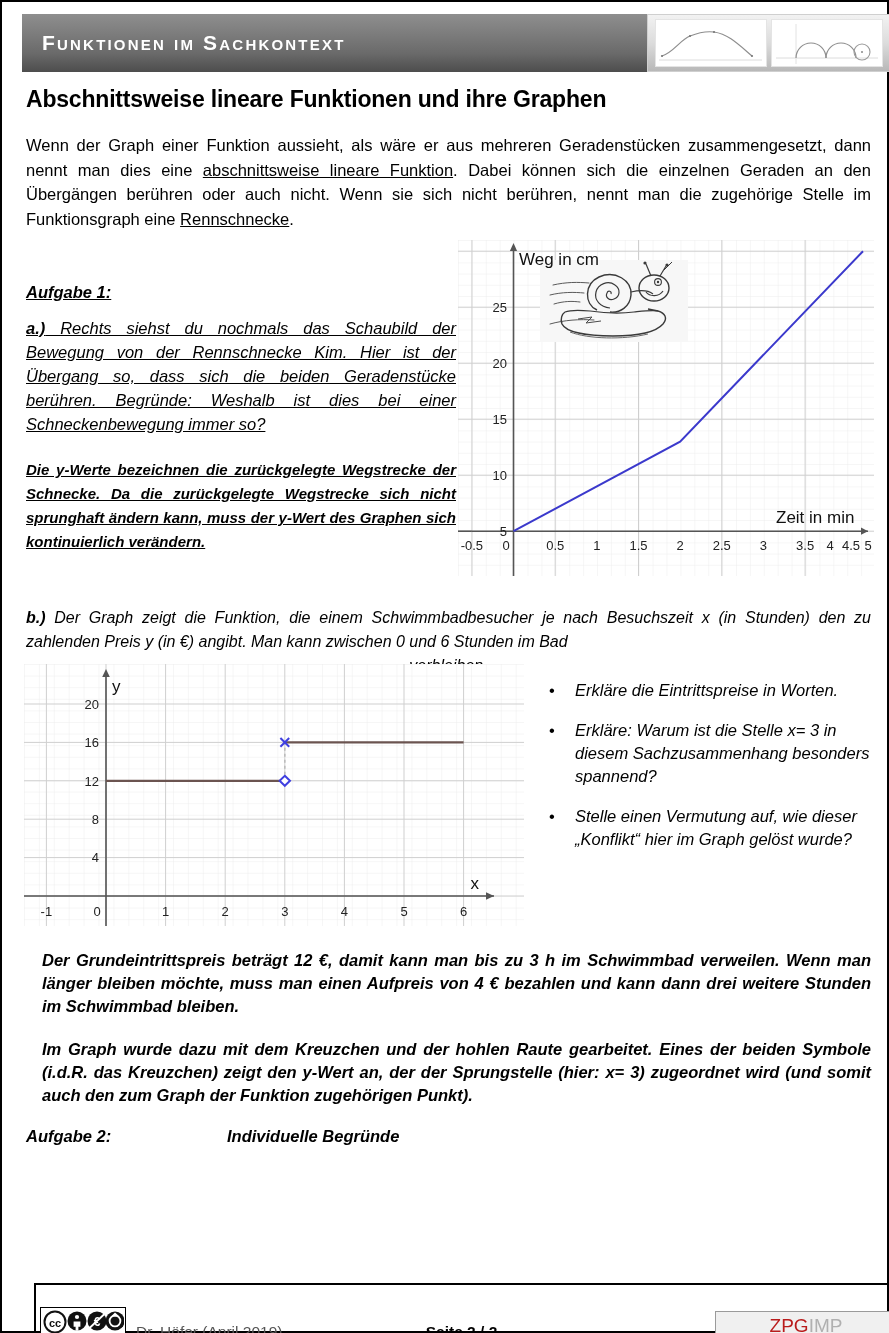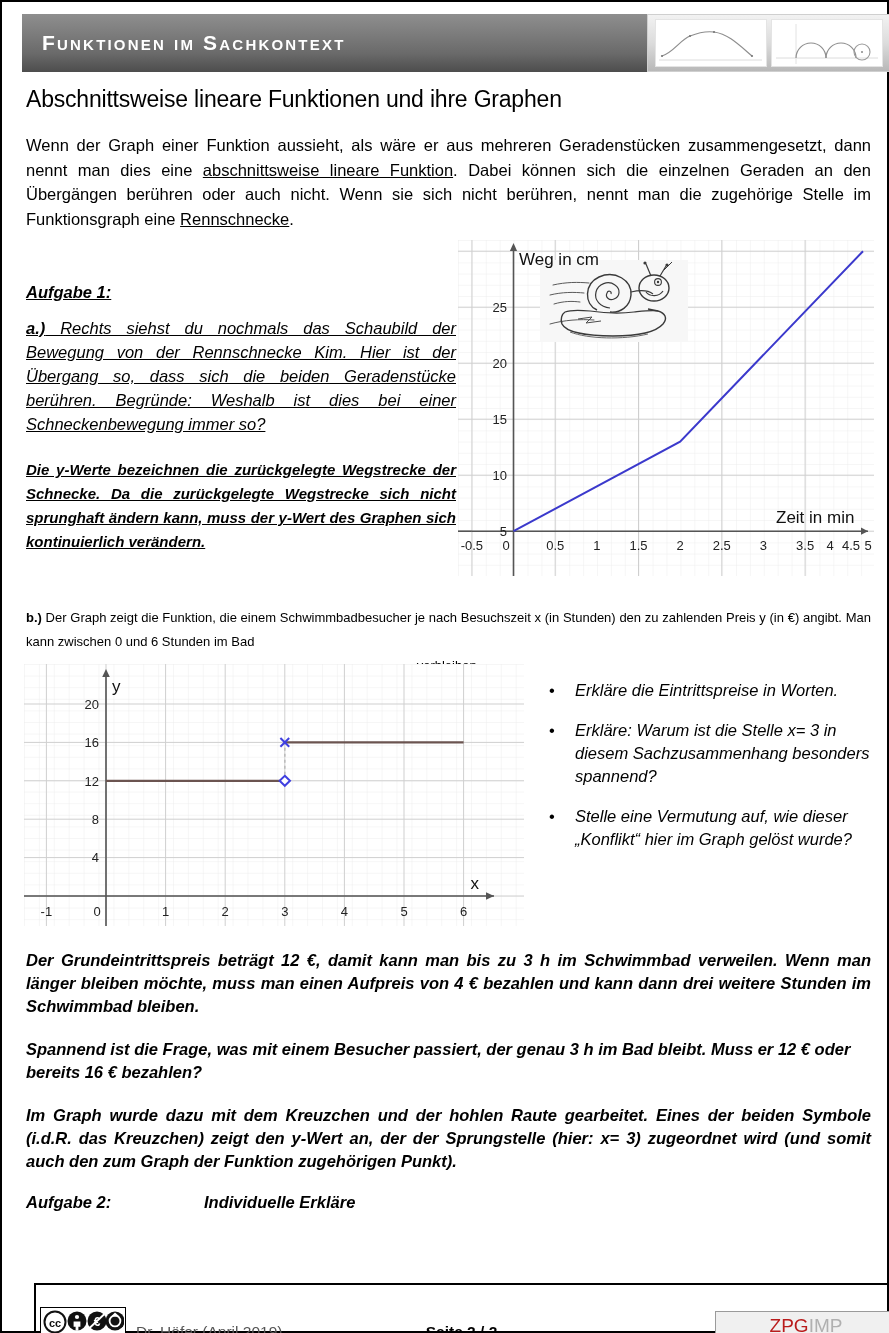--- a/index.html
+++ b/index.html
@@ -72,21 +72,21 @@
     border: 1px solid #e4e4e4;
     box-sizing: border-box;
   }
 
   
   .doc-title {
     position: absolute;
     left: 24px; top: 84px;
     width: 840px;
     font-size: 23px;
-    font-weight: normal;
+    font-weight: bold;
     letter-spacing: -0.2px;
   }
   .intro {
     position: absolute;
     left: 24px; top: 131px;
     width: 845px;
     font-size: 16.5px;
     line-height: 24.5px;
     text-align: justify;
   }
@@ -117,21 +117,22 @@
     font-style: italic;
     font-weight: bold;
     line-height: 24px;
     text-align: justify;
   }
 
   .task-b {
     position: absolute;
     left: 24px; top: 604px;
     width: 845px;
-    font-size: 13px;
+    font-size: 16px;
+    font-style: italic;
     line-height: 24px;
     text-align: justify;
   }
   .task-b .lead { font-weight: bold; }
   .task-b .lastline { display:block; text-align: center; }
 
   .bullets {
     position: absolute;
     left: 543px; top: 677px;
     width: 330px;
@@ -151,33 +152,34 @@
     font-style: normal;
   }
   .bullet-text { flex: 1; }
 
   .answers {
     position: absolute;
     left: 24px; top: 947px;
     width: 845px;
   }
   .answers p {
-    margin: 0 0 20px 0;
+    margin: 0 0 20px 16px;
     font-size: 16.5px;
     font-style: italic;
     font-weight: bold;
     line-height: 23px;
     text-align: justify;
   }
   .answers p.nojust { text-align: left; }
   .aufgabe2 {
     display: flex;
     font-size: 16.5px;
     font-style: italic;
     font-weight: bold;
+    gap: 23px;
   }
   .aufgabe2 .a2-label { width: 178px; flex: 0 0 178px; }
 
   
   .footer {
     position: absolute;
     left: 8px; top: 1281px;
     width: 871px;
     height: 60px;
     border: 2px solid #000;
@@ -451,31 +453,30 @@
     <div class="bullet-row">
       <span class="bullet-dot">•</span>
       <span class="bullet-text">Erkläre die Eintrittspreise in Worten.</span>
     </div>
     <div class="bullet-row">
       <span class="bullet-dot">•</span>
       <span class="bullet-text">Erkläre: Warum ist die Stelle x= 3 in diesem Sachzusammenhang besonders spannend?</span>
     </div>
     <div class="bullet-row">
       <span class="bullet-dot">•</span>
-      <span class="bullet-text">Stelle eine Vermutung auf, wie dieser „Konflikt“ hier im Graph gelöst wurde?</span>
+      <span class="bullet-text">Stelle einen Vermutung auf, wie dieser „Konflikt“ hier im Graph gelöst wurde?</span>
     </div>
   </div>
 
   <div class="answers">
     <p>Der Grundeintrittspreis beträgt 12 €, damit kann man bis zu 3 h im Schwimmbad verweilen. Wenn man länger bleiben möchte, muss man einen Aufpreis von 4 € bezahlen und kann dann drei weitere Stunden im Schwimmbad bleiben.</p>
-    <p class="nojust">Spannend ist die Frage, was mit einem Besucher passiert, der genau 3 h im Bad bleibt. Muss er 12 € oder bereits 16 € bezahlen?</p>
     <p>Im Graph wurde dazu mit dem Kreuzchen und der hohlen Raute gearbeitet. Eines der beiden Symbole (i.d.R. das Kreuzchen) zeigt den y-Wert an, der der Sprungstelle (hier: x= 3) zugeordnet wird (und somit auch den zum Graph der Funktion zugehörigen Punkt).</p>
     <div class="aufgabe2">
       <span class="a2-label">Aufgabe 2:</span>
-      <span>Individuelle Erkläre</span>
+      <span>Individuelle Begründe</span>
     </div>
   </div>
 
   <div class="footer">
     <div class="cc-badge">
       <svg width="82" height="30" viewBox="0 0 82 30">
 
         <circle cx="13" cy="13" r="10.5" fill="#fff" stroke="#111" stroke-width="2"></circle>
         <text x="13" y="18" text-anchor="middle" font-family="Liberation Sans, sans-serif" font-size="11" font-weight="bold" fill="#111">cc</text>
 

